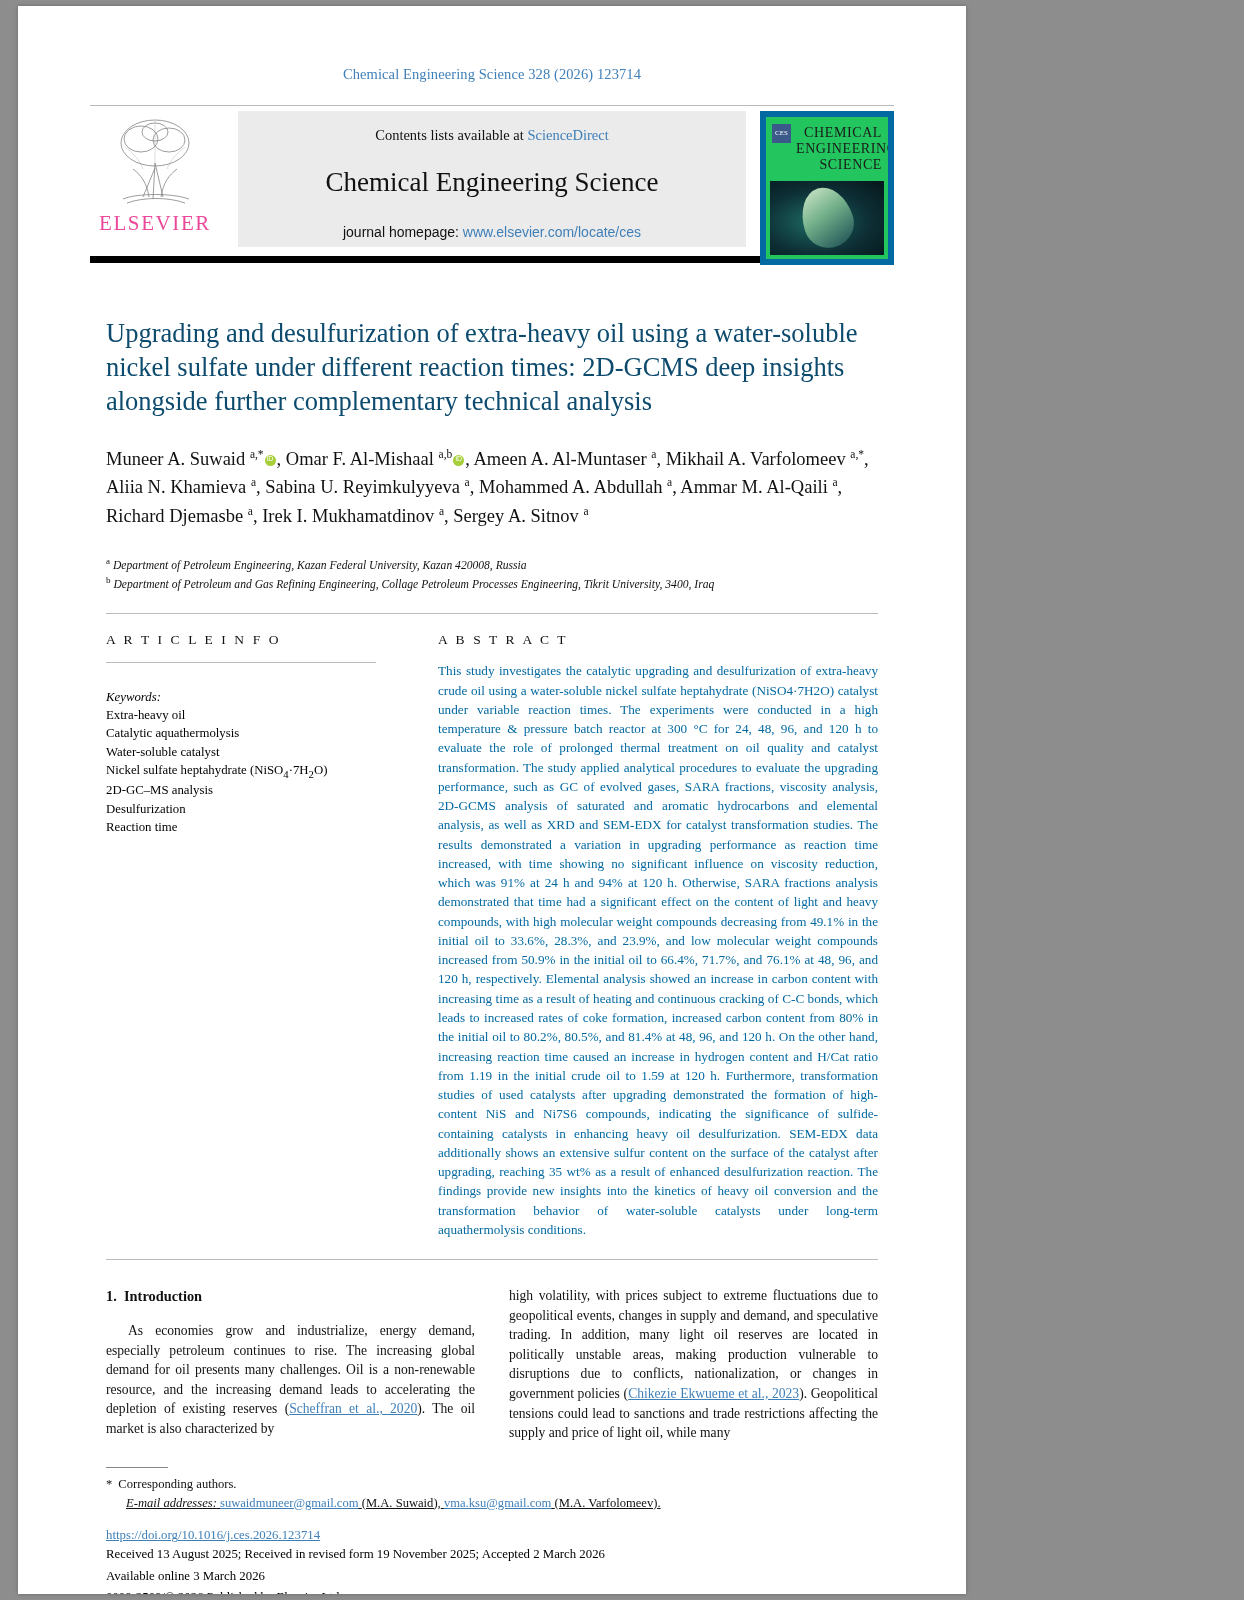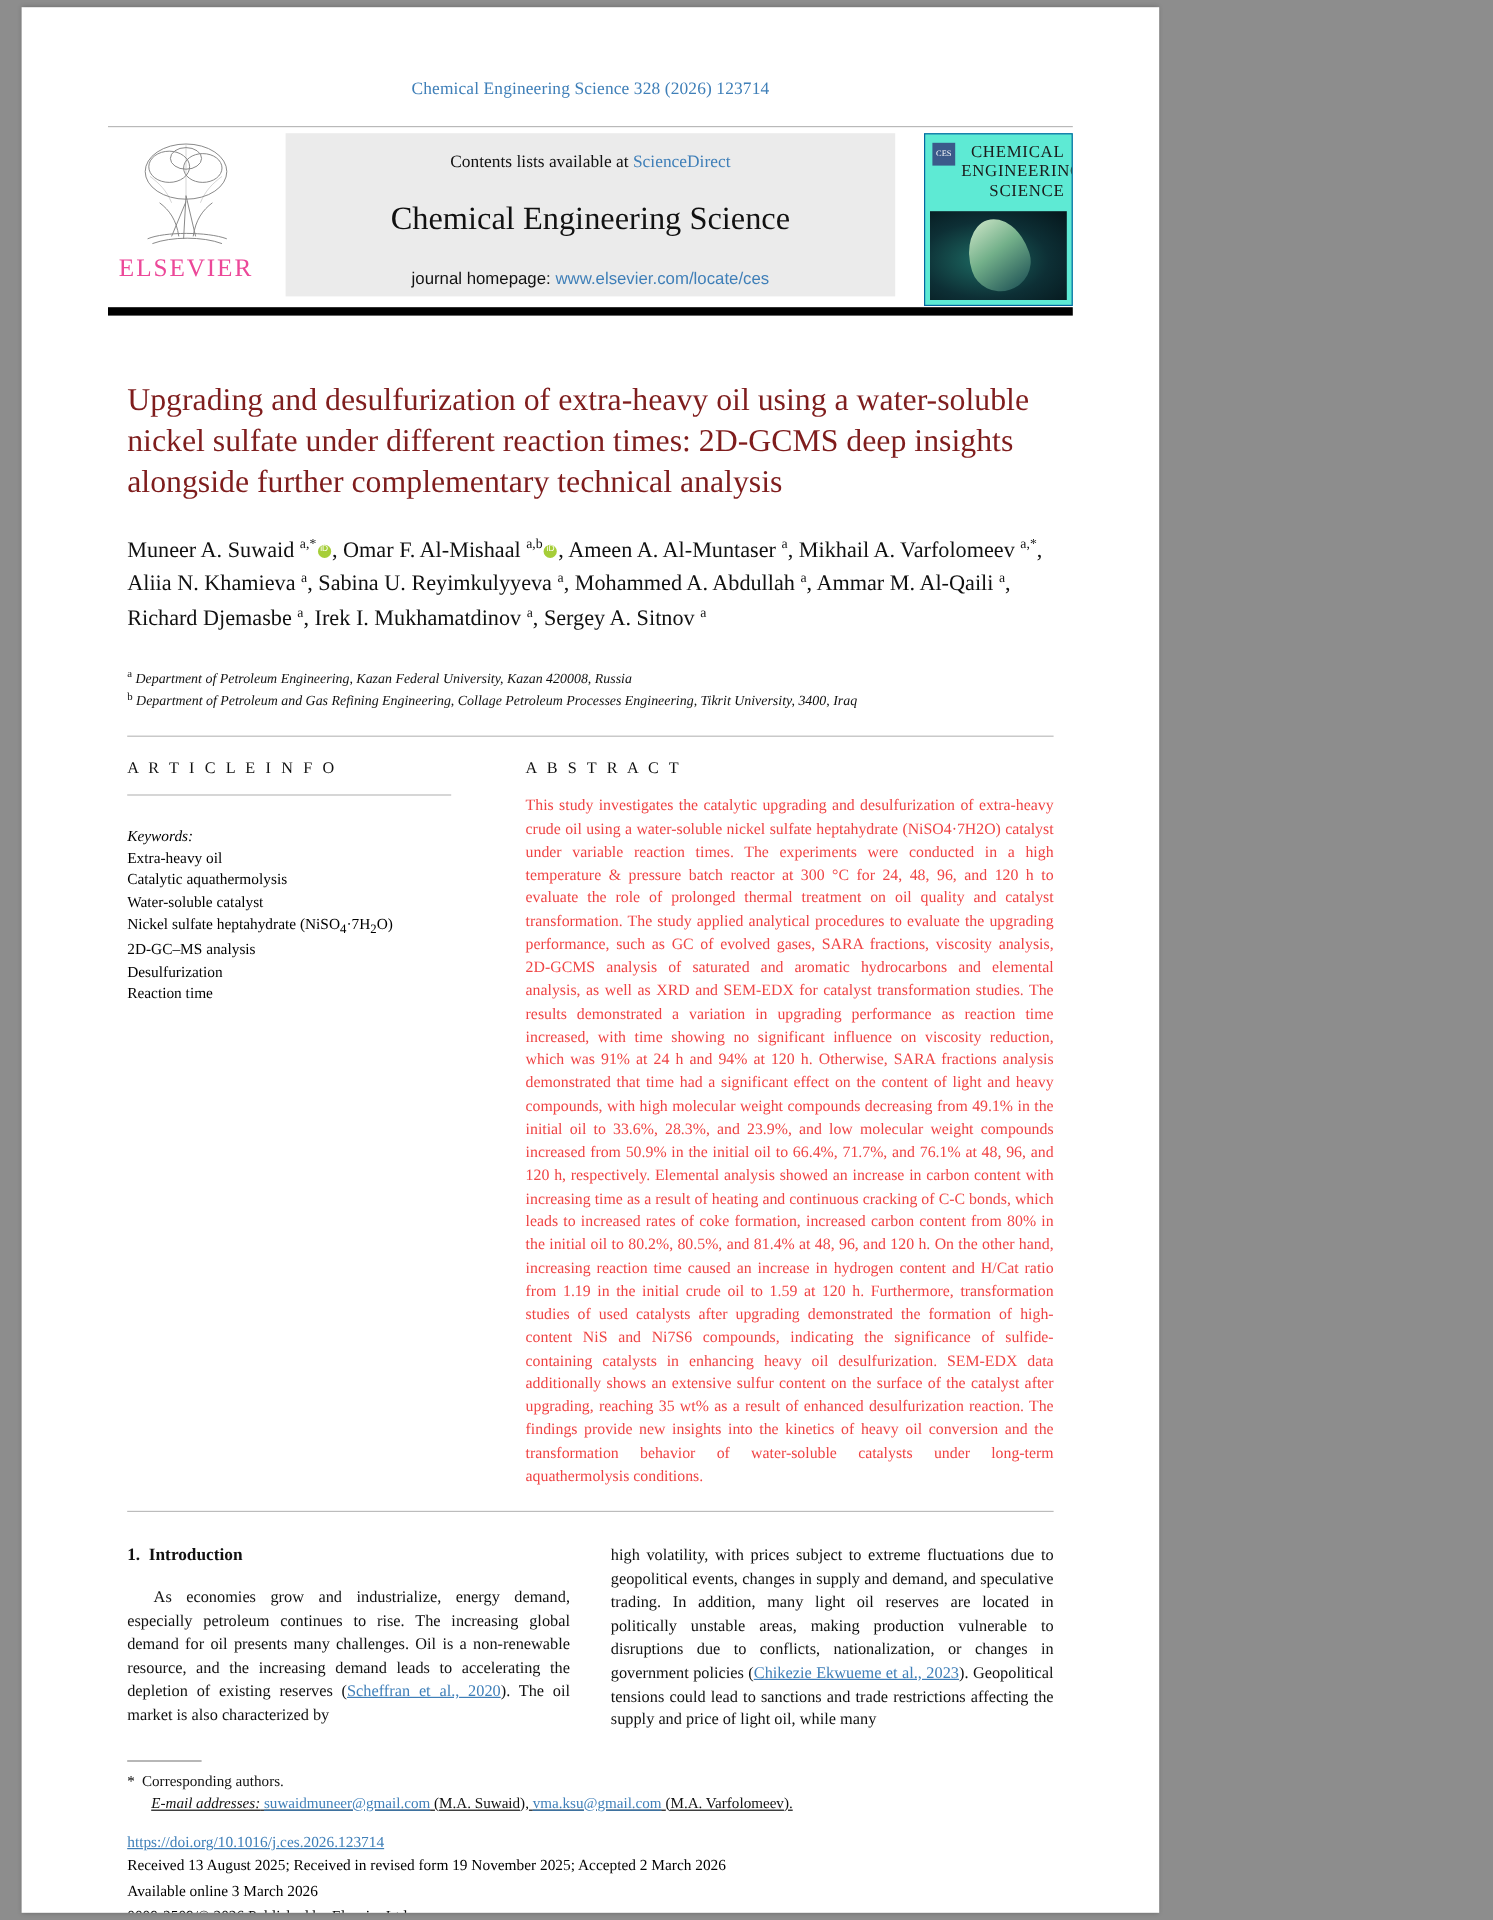--- a/index.html
+++ b/index.html
@@ -81,22 +81,22 @@
     margin-top: 26px;
     font-size: 14px;
     font-family: "Liberation Sans", sans-serif;
     color: #111;
   }
   .cover-thumb {
     position: absolute;
     right: 0; top: 6px;
     width: 122px;
     height: 142px;
-    border: 1px solid #0369a1;
-    background: #5eead4;
+    border: 6px solid #0369a1;
+    background: #22c55e;
     overflow: hidden;
   }
   .cover-head {
     font-family: Liberation Serif, serif;
     font-size: 14px;
     letter-spacing: 0.6px;
     color: #1b1b1b;
     padding: 8px 6px 0 30px;
     line-height: 1.15;
     text-align: right;
@@ -130,21 +130,21 @@
     height: 7px;
     background: #000;
   }
 
   
   .content { margin: 0 88px; }
   .paper-title {
     font-size: 26.5px;
     line-height: 1.28;
     margin-top: 54px;
-    color: #7f1d1d;
+    color: #0c4a6e;
     font-weight: normal;
   }
   .authors {
     margin-top: 26px;
     font-size: 18.5px;
     line-height: 1.55;
     color: #111;
   }
   .authors sup { font-size: 11.5px; }
   .orcid {
@@ -200,21 +200,21 @@
     font-style: italic;
     font-size: 12.8px;
     margin-top: 27px;
   }
   .kw-list { font-size: 12.8px; line-height: 1.42; margin-top: 1px; }
   .abs-body {
     margin-top: 13px;
     font-size: 13.2px;
     line-height: 1.46;
     text-align: justify;
-    color: #ef4444;
+    color: #0369a1;
   }
   .rule-bottom {
     margin-top: 20px;
     border-top: 1px solid #bcbcbc;
   }
 
   
   .body-cols {
     display: flex;
     margin-top: 26px;

